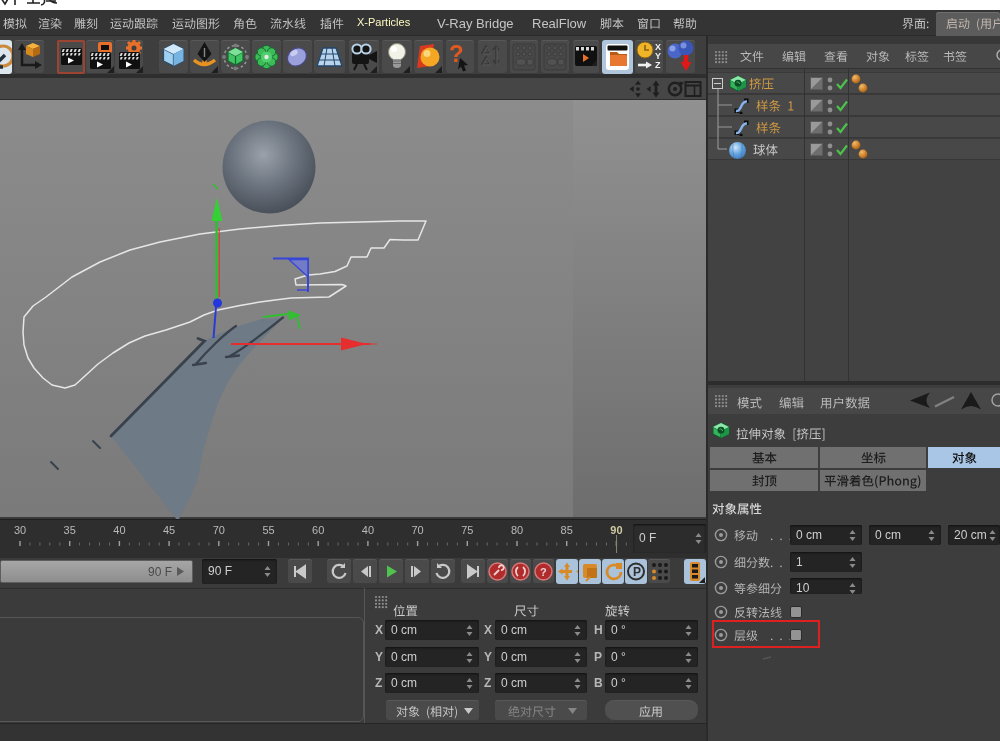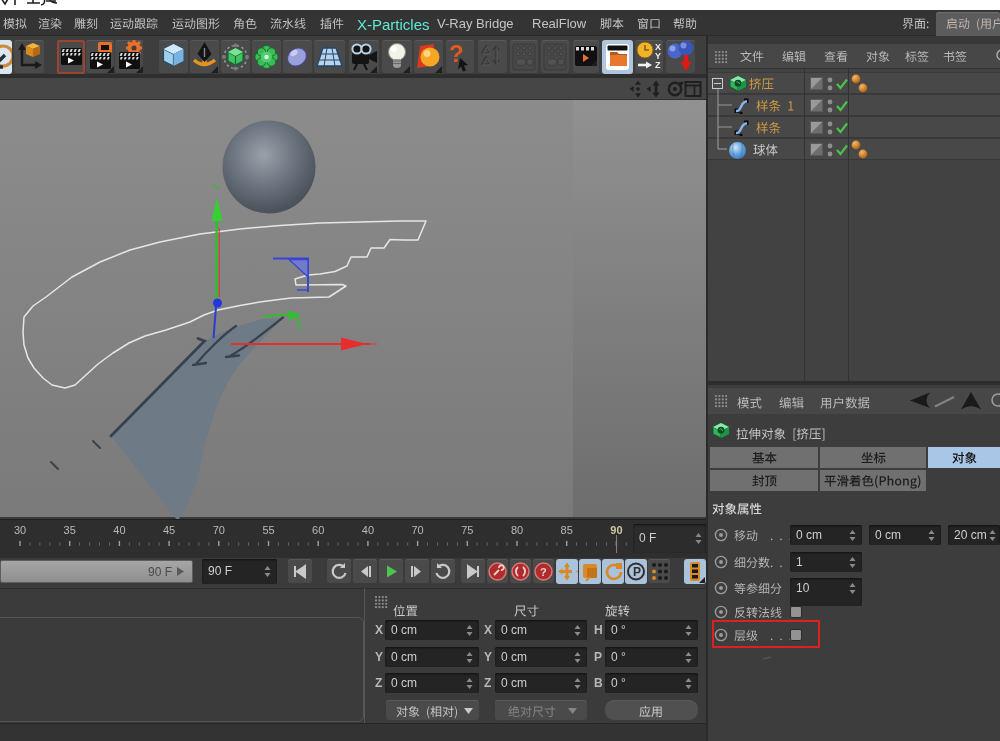--- a/index.html
+++ b/index.html
@@ -37,21 +37,21 @@
     </svg>
 <svg style="position:absolute;left:233px;top:15.5px;overflow:visible" width="26" height="16">
       <path transform="translate(0,12.0)" d="M3.2 -6.5H5.8V-5.0H3.2ZM3.2 -7.3H3.2C3.5 -7.7 3.9 -8.1 4.2 -8.5H7.5C7.3 -8.1 6.9 -7.7 6.6 -7.3ZM9.6 -6.5V-5.0H6.7V-6.5ZM4.0 -10.1C3.4 -8.9 2.3 -7.4 0.7 -6.3C0.9 -6.2 1.2 -5.9 1.3 -5.7C1.7 -5.9 2.0 -6.2 2.3 -6.4V-4.3C2.3 -2.8 2.1 -0.9 0.8 0.4C1.0 0.5 1.3 0.9 1.5 1.1C2.3 0.3 2.7 -0.8 3.0 -1.8H5.8V0.7H6.7V-1.8H9.6V-0.2C9.6 -0.0 9.5 0.0 9.3 0.0C9.1 0.0 8.4 0.1 7.6 0.0C7.8 0.3 7.9 0.7 8.0 0.9C8.9 0.9 9.6 0.9 10.0 0.8C10.4 0.6 10.5 0.3 10.5 -0.2V-7.3H7.6C8.1 -7.8 8.5 -8.4 8.8 -8.9L8.2 -9.3L8.1 -9.3H4.7L5.0 -9.9ZM3.2 -4.2H5.8V-2.6H3.1C3.2 -3.2 3.2 -3.7 3.2 -4.2ZM9.6 -4.2V-2.6H6.7V-4.2Z M17.7 -5.9V-3.8H14.9V-5.9ZM18.6 -5.9H21.4V-3.8H18.6ZM19.2 -8.2C18.8 -7.7 18.4 -7.2 17.9 -6.8H14.7C15.2 -7.2 15.6 -7.7 16.0 -8.2ZM16.2 -10.1C15.4 -8.5 13.9 -7.0 12.5 -6.1C12.6 -5.9 12.9 -5.5 13.0 -5.3C13.3 -5.5 13.7 -5.8 14.0 -6.1V-1.0C14.0 0.4 14.6 0.8 16.5 0.8C17.0 0.8 20.7 0.8 21.2 0.8C23.0 0.8 23.3 0.2 23.6 -1.7C23.3 -1.7 22.9 -1.8 22.7 -2.0C22.5 -0.4 22.4 -0.1 21.2 -0.1C20.4 -0.1 17.1 -0.1 16.5 -0.1C15.2 -0.1 14.9 -0.2 14.9 -1.0V-3.0H21.4V-2.4H22.3V-6.8H19.0C19.6 -7.3 20.1 -8.0 20.5 -8.7L20.0 -9.1L19.8 -9.0H16.6C16.8 -9.3 16.9 -9.6 17.1 -9.8Z" fill="#c5c5c5"></path>
     </svg>
 <svg style="position:absolute;left:270px;top:15.5px;overflow:visible" width="38" height="16">
       <path transform="translate(0,12.0)" d="M6.9 -4.3V0.4H7.7V-4.3ZM4.8 -4.3V-3.1C4.8 -2.0 4.6 -0.7 3.2 0.3C3.4 0.5 3.7 0.7 3.8 0.9C5.4 -0.2 5.6 -1.8 5.6 -3.1V-4.3ZM9.1 -4.3V-0.5C9.1 0.2 9.1 0.4 9.3 0.6C9.5 0.7 9.7 0.8 10.0 0.8C10.1 0.8 10.4 0.8 10.5 0.8C10.8 0.8 11.0 0.7 11.1 0.6C11.3 0.5 11.4 0.4 11.4 0.2C11.5 -0.1 11.5 -0.7 11.6 -1.2C11.4 -1.3 11.1 -1.4 10.9 -1.6C10.9 -1.0 10.9 -0.6 10.9 -0.3C10.9 -0.2 10.8 -0.1 10.8 -0.0C10.7 0.0 10.6 0.0 10.5 0.0C10.4 0.0 10.2 0.0 10.2 0.0C10.1 0.0 10.0 0.0 10.0 -0.0C9.9 -0.1 9.9 -0.2 9.9 -0.4V-4.3ZM1.0 -9.3C1.7 -8.9 2.6 -8.2 3.1 -7.7L3.6 -8.4C3.2 -8.9 2.3 -9.5 1.5 -9.9ZM0.5 -6.0C1.2 -5.6 2.2 -5.1 2.7 -4.7L3.2 -5.4C2.7 -5.8 1.7 -6.3 1.0 -6.6ZM0.8 0.2 1.5 0.8C2.2 -0.3 3.1 -1.8 3.7 -3.1L3.1 -3.7C2.4 -2.3 1.4 -0.7 0.8 0.2ZM6.7 -9.9C6.9 -9.5 7.1 -9.0 7.2 -8.5H3.8V-7.7H6.2C5.7 -7.1 5.0 -6.2 4.8 -6.0C4.5 -5.8 4.2 -5.7 4.0 -5.7C4.0 -5.4 4.2 -5.0 4.2 -4.8C4.5 -4.9 5.1 -5.0 10.0 -5.3C10.3 -5.0 10.5 -4.7 10.6 -4.4L11.4 -4.9C10.9 -5.6 10.0 -6.7 9.2 -7.5L8.6 -7.1C8.9 -6.8 9.2 -6.4 9.5 -6.0L5.7 -5.8C6.2 -6.4 6.7 -7.1 7.2 -7.7H11.3V-8.5H8.2C8.0 -9.0 7.8 -9.6 7.5 -10.1Z M12.9 -7.0V-6.1H15.8C15.2 -3.7 14.0 -1.9 12.5 -0.9C12.7 -0.8 13.0 -0.4 13.2 -0.2C14.9 -1.4 16.3 -3.7 16.9 -6.8L16.3 -7.0L16.1 -7.0ZM21.8 -7.8C21.2 -7.0 20.3 -5.9 19.5 -5.2C19.1 -5.8 18.8 -6.5 18.5 -7.2V-10.1H17.5V-0.3C17.5 -0.1 17.5 -0.0 17.3 0.0C17.1 0.0 16.5 0.0 15.8 -0.0C15.9 0.3 16.1 0.7 16.1 1.0C17.0 1.0 17.6 0.9 18.0 0.8C18.4 0.6 18.5 0.3 18.5 -0.3V-5.3C19.6 -3.2 21.2 -1.3 23.0 -0.3C23.2 -0.6 23.5 -0.9 23.7 -1.1C22.2 -1.8 20.9 -3.0 19.9 -4.5C20.8 -5.2 21.8 -6.3 22.6 -7.2Z M24.6 -0.6 24.8 0.2C25.9 -0.1 27.4 -0.6 28.8 -1.0L28.6 -1.7C27.2 -1.3 25.6 -0.9 24.6 -0.6ZM32.4 -9.4C33.0 -9.1 33.8 -8.6 34.2 -8.3L34.7 -8.8C34.3 -9.2 33.6 -9.6 33.0 -9.9ZM24.9 -5.1C25.0 -5.2 25.3 -5.2 26.8 -5.4C26.3 -4.6 25.8 -4.0 25.6 -3.8C25.2 -3.4 24.9 -3.1 24.6 -3.0C24.8 -2.8 24.9 -2.4 24.9 -2.2C25.2 -2.3 25.6 -2.4 28.6 -3.1C28.6 -3.2 28.6 -3.6 28.6 -3.8L26.2 -3.4C27.1 -4.5 28.0 -5.8 28.8 -7.1L28.1 -7.6C27.8 -7.1 27.6 -6.7 27.3 -6.2L25.8 -6.1C26.5 -7.1 27.2 -8.4 27.7 -9.6L26.9 -10.0C26.4 -8.6 25.5 -7.1 25.2 -6.7C25.0 -6.3 24.8 -6.0 24.6 -5.9C24.7 -5.7 24.8 -5.3 24.9 -5.1ZM34.6 -4.2C34.2 -3.4 33.5 -2.7 32.7 -2.1C32.5 -2.8 32.4 -3.5 32.3 -4.4L35.3 -5.0L35.2 -5.8L32.1 -5.2C32.1 -5.7 32.0 -6.2 32.0 -6.8L35.0 -7.2L34.8 -8.0L31.9 -7.6C31.9 -8.4 31.9 -9.2 31.9 -10.1H31.0C31.0 -9.2 31.0 -8.3 31.1 -7.5L29.2 -7.2L29.3 -6.4L31.1 -6.7C31.2 -6.1 31.2 -5.6 31.3 -5.1L29.0 -4.6L29.1 -3.8L31.4 -4.2C31.5 -3.2 31.7 -2.3 32.0 -1.6C31.0 -0.9 29.8 -0.4 28.6 0.0C28.8 0.2 29.0 0.5 29.1 0.7C30.3 0.3 31.3 -0.2 32.3 -0.8C32.8 0.3 33.4 0.9 34.3 0.9C35.1 0.9 35.4 0.5 35.6 -0.8C35.4 -0.9 35.1 -1.1 34.9 -1.3C34.8 -0.2 34.7 0.0 34.4 0.0C33.9 0.0 33.4 -0.4 33.0 -1.3C34.0 -2.0 34.8 -2.9 35.4 -3.8Z" fill="#c5c5c5"></path>
     </svg>
 <svg style="position:absolute;left:320px;top:15.5px;overflow:visible" width="26" height="16">
       <path transform="translate(0,12.0)" d="M8.8 -2.9V-2.1H10.2V-0.5H8.3V-6.4H11.4V-7.2H8.3V-8.8C9.2 -8.9 10.1 -9.1 10.8 -9.3L10.3 -10.0C9.0 -9.6 6.7 -9.3 4.8 -9.2C4.9 -9.0 5.0 -8.7 5.1 -8.5C5.8 -8.5 6.7 -8.6 7.5 -8.7V-7.2H4.4V-6.4H7.5V-0.5H5.5V-2.1H7.0V-2.9H5.5V-4.4C6.0 -4.5 6.6 -4.7 7.0 -4.9L6.6 -5.6C6.1 -5.4 5.4 -5.1 4.7 -4.9V0.9H5.5V0.4H10.2V1.0H11.0V-5.2H8.8V-4.4H10.2V-2.9ZM1.9 -10.1V-7.7H0.6V-6.8H1.9V-4.1L0.4 -3.7L0.7 -2.8L1.9 -3.2V-0.1C1.9 0.0 1.9 0.1 1.8 0.1C1.6 0.1 1.3 0.1 0.9 0.1C1.0 0.3 1.1 0.7 1.1 0.9C1.8 0.9 2.2 0.9 2.4 0.7C2.7 0.6 2.8 0.4 2.8 -0.1V-3.5L4.1 -3.9L4.0 -4.7L2.8 -4.3V-6.8H3.9V-7.7H2.8V-10.1Z M15.8 -4.1V-3.2H19.2V1.0H20.1V-3.2H23.4V-4.1H20.1V-6.7H22.9V-7.6H20.1V-9.9H19.2V-7.6H17.6C17.8 -8.2 17.9 -8.7 18.0 -9.3L17.2 -9.5C16.9 -7.9 16.4 -6.4 15.7 -5.4C15.9 -5.3 16.3 -5.0 16.5 -4.9C16.8 -5.4 17.1 -6.0 17.4 -6.7H19.2V-4.1ZM15.2 -10.0C14.6 -8.2 13.5 -6.4 12.4 -5.2C12.5 -5.0 12.8 -4.6 12.9 -4.4C13.3 -4.8 13.6 -5.2 14.0 -5.8V0.9H14.9V-7.2C15.3 -8.0 15.7 -8.9 16.1 -9.8Z" fill="#c5c5c5"></path>
     </svg>
-<div style="position:absolute;left:357px;top:16px;font-size:15px;color:#5eead4;font-weight:400;white-space:nowrap;">X-Particles</div>
+<div style="position:absolute;left:357px;top:16px;font-size:11px;color:#fef9c3;font-weight:400;white-space:nowrap;">X-Particles</div>
 <div style="position:absolute;left:437px;top:16px;font-size:13px;color:#c5c5c5;font-weight:400;white-space:nowrap;">V-Ray Bridge</div>
 <div style="position:absolute;left:532px;top:16px;font-size:13px;color:#c5c5c5;font-weight:400;white-space:nowrap;">RealFlow</div>
 <svg style="position:absolute;left:600px;top:15.5px;overflow:visible" width="26" height="16">
       <path transform="translate(0,12.0)" d="M1.0 -9.6V-5.3C1.0 -3.6 1.0 -1.1 0.3 0.6C0.5 0.6 0.9 0.8 1.0 0.9C1.4 -0.2 1.6 -1.7 1.7 -3.1H3.1V-0.1C3.1 0.0 3.1 0.1 3.0 0.1C2.8 0.1 2.5 0.1 2.0 0.1C2.1 0.3 2.2 0.7 2.2 0.9C2.9 0.9 3.3 0.8 3.5 0.7C3.8 0.6 3.9 0.3 3.9 -0.1V-9.6ZM1.8 -8.8H3.1V-6.8H1.8ZM1.8 -6.0H3.1V-4.0H1.7L1.8 -5.3ZM8.3 -9.4V1.0H9.1V-8.5H10.4V-2.1C10.4 -1.9 10.4 -1.9 10.2 -1.9C10.1 -1.9 9.8 -1.9 9.3 -1.9C9.5 -1.7 9.6 -1.3 9.6 -1.1C10.2 -1.1 10.6 -1.1 10.8 -1.2C11.1 -1.4 11.2 -1.6 11.2 -2.0V-9.4ZM4.5 -0.3 4.5 -0.3C4.7 -0.4 5.1 -0.5 7.2 -0.9C7.2 -0.6 7.3 -0.4 7.3 -0.2L8.0 -0.4C7.9 -1.2 7.5 -2.6 7.1 -3.6L6.5 -3.4C6.7 -2.9 6.9 -2.2 7.0 -1.6L5.3 -1.3C5.7 -2.2 6.0 -3.4 6.3 -4.5H7.9V-5.4H6.5V-7.2H7.7V-8.1H6.5V-10.0H5.7V-8.1H4.5V-7.2H5.7V-5.4H4.2V-4.5H5.5C5.2 -3.3 4.8 -2.1 4.7 -1.8C4.5 -1.4 4.4 -1.1 4.2 -1.1C4.3 -0.9 4.5 -0.5 4.5 -0.3Z M17.5 -10.1V-7.5H12.8V-6.6H16.4C15.5 -4.6 14.0 -2.7 12.4 -1.7C12.7 -1.5 13.0 -1.2 13.1 -0.9C14.8 -2.1 16.4 -4.3 17.3 -6.6H17.5V-2.2H14.7V-1.3H17.5V1.0H18.5V-1.3H21.3V-2.2H18.5V-6.6H18.6C19.5 -4.3 21.1 -2.1 22.9 -1.0C23.0 -1.2 23.4 -1.6 23.6 -1.8C21.9 -2.7 20.4 -4.6 19.5 -6.6H23.2V-7.5H18.5V-10.1Z" fill="#c5c5c5"></path>
     </svg>
 <svg style="position:absolute;left:637px;top:15.5px;overflow:visible" width="26" height="16">
       <path transform="translate(0,12.0)" d="M4.5 -8.1C3.5 -7.3 2.2 -6.7 1.0 -6.4L1.5 -5.7C2.8 -6.1 4.1 -6.8 5.1 -7.6ZM6.9 -7.6C8.1 -7.0 9.7 -6.2 10.5 -5.6L11.1 -6.2C10.2 -6.8 8.7 -7.6 7.5 -8.1ZM5.2 -6.9C5.0 -6.5 4.7 -6.0 4.4 -5.7H2.0V1.0H2.9V0.5H9.2V0.9H10.2V-5.7H5.4C5.6 -6.0 5.9 -6.3 6.1 -6.7ZM2.9 -0.2V-5.0H9.2V-0.2ZM4.4 -2.6C4.9 -2.4 5.4 -2.2 5.9 -1.9C5.1 -1.5 4.2 -1.2 3.3 -1.0C3.5 -0.8 3.6 -0.6 3.7 -0.4C4.7 -0.6 5.7 -1.0 6.6 -1.6C7.2 -1.2 7.7 -0.9 8.1 -0.6L8.6 -1.1C8.2 -1.4 7.7 -1.7 7.1 -2.0C7.7 -2.5 8.1 -3.1 8.5 -3.8L8.0 -4.0L7.8 -4.0H5.1C5.2 -4.2 5.4 -4.4 5.4 -4.6L4.7 -4.7C4.5 -4.2 4.0 -3.5 3.3 -2.9C3.5 -2.8 3.7 -2.6 3.8 -2.5C4.2 -2.8 4.5 -3.1 4.7 -3.4H7.5C7.2 -3.0 6.9 -2.7 6.5 -2.4C5.9 -2.6 5.4 -2.9 4.8 -3.1ZM5.1 -9.9C5.3 -9.7 5.4 -9.3 5.5 -9.1H0.9V-7.2H1.8V-8.3H10.1V-7.2H11.1V-9.1H6.6C6.5 -9.4 6.2 -9.8 6.0 -10.1Z M13.5 -8.8V0.7H14.5V-0.4H21.6V0.6H22.5V-8.8ZM14.5 -1.3V-7.9H21.6V-1.3Z" fill="#c5c5c5"></path>
     </svg>
 <svg style="position:absolute;left:673px;top:15.5px;overflow:visible" width="26" height="16">
       <path transform="translate(0,12.0)" d="M3.3 -10.1V-9.1H0.8V-8.4H3.3V-7.5H1.0V-6.8H3.3V-6.5C3.3 -6.3 3.3 -6.1 3.2 -5.9H0.6V-5.1H2.8C2.5 -4.6 1.8 -4.1 0.8 -3.7C1.0 -3.6 1.3 -3.3 1.5 -3.1C2.8 -3.6 3.5 -4.4 3.9 -5.1H6.5V-5.9H4.1C4.2 -6.1 4.2 -6.3 4.2 -6.5V-6.8H6.2V-7.5H4.2V-8.4H6.4V-9.1H4.2V-10.1ZM7.0 -9.6V-3.6H7.9V-8.8H9.9C9.6 -8.3 9.2 -7.7 8.8 -7.2C9.9 -6.6 10.3 -6.0 10.3 -5.6C10.3 -5.3 10.2 -5.2 10.0 -5.1C9.8 -5.0 9.6 -5.0 9.5 -5.0C9.1 -5.0 8.7 -5.0 8.2 -5.0C8.3 -4.8 8.4 -4.5 8.4 -4.3C8.9 -4.2 9.4 -4.2 9.8 -4.3C10.1 -4.3 10.4 -4.4 10.6 -4.5C11.0 -4.7 11.2 -5.0 11.1 -5.5C11.1 -6.1 10.8 -6.6 9.8 -7.3C10.3 -7.9 10.8 -8.6 11.3 -9.2L10.6 -9.6L10.5 -9.6ZM1.8 -3.1V0.3H2.7V-2.3H5.5V0.9H6.4V-2.3H9.5V-0.7C9.5 -0.5 9.4 -0.5 9.2 -0.5C9.0 -0.5 8.3 -0.5 7.5 -0.5C7.7 -0.3 7.8 0.0 7.9 0.3C8.9 0.3 9.5 0.3 9.9 0.2C10.3 0.0 10.4 -0.2 10.4 -0.7V-3.1H6.4V-4.1H5.5V-3.1Z M19.6 -10.1C19.6 -9.2 19.6 -8.2 19.6 -7.4H17.6V-6.5H19.5C19.4 -3.6 18.8 -1.1 16.5 0.3C16.7 0.5 17.0 0.8 17.1 1.0C19.6 -0.6 20.2 -3.3 20.4 -6.5H22.3C22.2 -2.1 22.0 -0.5 21.7 -0.1C21.6 0.0 21.5 0.0 21.3 0.0C21.0 0.0 20.4 0.0 19.7 -0.0C19.9 0.2 20.0 0.6 20.0 0.9C20.6 0.9 21.3 0.9 21.6 0.9C22.0 0.8 22.3 0.7 22.5 0.4C22.9 -0.1 23.0 -1.8 23.1 -6.9C23.1 -7.0 23.1 -7.4 23.1 -7.4H20.4C20.5 -8.2 20.5 -9.2 20.5 -10.1ZM12.4 -1.1 12.6 -0.2C14.0 -0.6 16.0 -1.0 17.9 -1.5L17.9 -2.3L17.2 -2.1V-9.5H13.3V-1.3ZM14.1 -1.5V-3.5H16.3V-1.9ZM14.1 -6.1H16.3V-4.3H14.1ZM14.1 -6.9V-8.7H16.3V-6.9Z" fill="#c5c5c5"></path>
@@ -919,21 +919,21 @@
         <path d="M3.5,0 l3,4 h-6 z M3.5,11 l3,-4 h-6 z" fill="#8a8a8a"></path>
       </svg>
     </div>
 <svg style="position:absolute;left:714px;top:581px" width="15" height="15" viewBox="0 0 15 15">
       <circle cx="7" cy="7" r="5.6" fill="none" stroke="#9a9a9a" stroke-width="1.4"></circle>
       <circle cx="7" cy="7" r="2" fill="#9a9a9a"></circle>
     </svg>
 <svg style="position:absolute;left:734px;top:580.5px;overflow:visible" width="50" height="16">
       <path transform="translate(0,12.0)" d="M6.9 -10.1C6.6 -9.1 5.9 -8.2 5.2 -7.5L5.5 -7.3V-6.5H1.8V-5.7H5.5V-4.7H0.6V-3.9H8.0V-2.8H1.0V-2.0H8.0V-0.1C8.0 0.0 7.9 0.1 7.7 0.1C7.5 0.1 6.8 0.1 6.0 0.1C6.1 0.3 6.3 0.7 6.3 0.9C7.3 0.9 8.0 0.9 8.4 0.8C8.8 0.7 8.9 0.4 8.9 -0.1V-2.0H11.1V-2.8H8.9V-3.9H11.5V-4.7H6.4V-5.7H10.3V-6.5H6.4V-7.3H6.3C6.5 -7.6 6.8 -7.9 7.0 -8.3H7.8C8.2 -7.8 8.5 -7.3 8.7 -6.9L9.4 -7.2C9.3 -7.5 9.1 -7.9 8.8 -8.3H11.3V-9.1H7.4C7.6 -9.3 7.7 -9.6 7.8 -9.9ZM2.7 -1.5C3.5 -1.0 4.3 -0.2 4.7 0.3L5.4 -0.2C5.0 -0.8 4.1 -1.5 3.3 -2.0ZM2.2 -10.1C1.8 -9.1 1.2 -8.0 0.4 -7.3C0.6 -7.2 1.0 -7.0 1.2 -6.8C1.5 -7.2 1.9 -7.7 2.3 -8.3H2.8C3.0 -7.8 3.2 -7.3 3.3 -6.9L4.1 -7.2C4.0 -7.5 3.9 -7.9 3.7 -8.3H5.9V-9.1H2.7C2.8 -9.3 3.0 -9.6 3.1 -9.9Z M18.6 -4.8C17.8 -4.2 16.2 -3.7 15.0 -3.4C15.3 -3.2 15.5 -3.0 15.6 -2.8C16.8 -3.1 18.4 -3.7 19.3 -4.4ZM19.6 -3.4C18.6 -2.6 16.6 -2.0 14.9 -1.7C15.0 -1.5 15.3 -1.2 15.4 -1.0C17.2 -1.4 19.2 -2.1 20.4 -3.0ZM21.1 -2.1C19.8 -0.8 17.1 -0.1 14.1 0.2C14.3 0.4 14.5 0.7 14.6 1.0C17.6 0.6 20.4 -0.2 21.9 -1.7ZM14.1 -7.1C14.4 -7.2 14.8 -7.2 16.8 -7.3C16.7 -6.9 16.5 -6.6 16.3 -6.2H12.6V-5.4H15.7C14.8 -4.4 13.7 -3.6 12.5 -3.0C12.7 -2.9 13.0 -2.5 13.2 -2.3C14.6 -3.0 15.9 -4.1 16.8 -5.4H19.3C20.2 -4.1 21.6 -3.0 23.0 -2.4C23.1 -2.6 23.4 -3.0 23.6 -3.1C22.4 -3.6 21.1 -4.4 20.3 -5.4H23.4V-6.2H17.3C17.5 -6.6 17.7 -7.0 17.9 -7.4L21.2 -7.5C21.5 -7.3 21.8 -7.0 22.0 -6.8L22.7 -7.3C22.1 -8.0 20.7 -9.0 19.6 -9.7L18.9 -9.3C19.4 -9.0 19.9 -8.6 20.4 -8.2L15.7 -8.1C16.5 -8.5 17.3 -9.1 18.0 -9.7L17.2 -10.1C16.3 -9.3 15.1 -8.5 14.7 -8.3C14.4 -8.1 14.1 -8.0 13.9 -8.0C14.0 -7.7 14.1 -7.3 14.1 -7.1Z M24.4 -0.6 24.6 0.3C25.8 0.0 27.4 -0.3 28.9 -0.6L28.9 -1.4C27.2 -1.1 25.6 -0.8 24.4 -0.6ZM24.7 -5.1C24.9 -5.2 25.2 -5.2 26.9 -5.4C26.3 -4.7 25.7 -4.0 25.5 -3.8C25.1 -3.4 24.7 -3.1 24.5 -3.0C24.6 -2.8 24.7 -2.4 24.8 -2.2C25.0 -2.4 25.5 -2.4 28.9 -3.0C28.9 -3.2 28.8 -3.5 28.8 -3.8L26.1 -3.4C27.2 -4.4 28.2 -5.6 29.1 -6.9L28.3 -7.4C28.1 -7.0 27.8 -6.6 27.5 -6.3L25.7 -6.1C26.5 -7.1 27.3 -8.4 27.9 -9.8L27.0 -10.1C26.4 -8.7 25.5 -7.1 25.1 -6.7C24.8 -6.3 24.6 -6.0 24.4 -6.0C24.5 -5.7 24.6 -5.3 24.7 -5.1ZM31.8 -0.8H30.0V-4.2H31.8ZM32.6 -0.8V-4.2H34.3V-0.8ZM29.2 -9.5V0.8H30.0V0.0H34.3V0.7H35.2V-9.5ZM31.8 -5.1H30.0V-8.6H31.8ZM32.6 -5.1V-8.6H34.3V-5.1Z M44.1 -9.9 43.2 -9.5C44.1 -7.8 45.5 -5.8 46.8 -4.7C47.0 -5.0 47.3 -5.3 47.5 -5.5C46.3 -6.4 44.8 -8.2 44.1 -9.9ZM39.9 -9.8C39.2 -8.0 38.0 -6.3 36.5 -5.3C36.7 -5.1 37.1 -4.8 37.3 -4.6C37.6 -4.9 37.9 -5.2 38.2 -5.5V-4.7H40.6C40.3 -2.6 39.6 -0.7 36.8 0.2C37.0 0.4 37.2 0.8 37.3 1.0C40.4 -0.1 41.2 -2.3 41.5 -4.7H44.8C44.6 -1.7 44.5 -0.5 44.2 -0.2C44.0 -0.0 43.9 -0.0 43.6 -0.0C43.4 -0.0 42.6 -0.0 41.8 -0.1C42.0 0.2 42.1 0.5 42.1 0.8C42.9 0.9 43.6 0.9 44.0 0.8C44.4 0.8 44.7 0.7 45.0 0.4C45.4 -0.1 45.6 -1.4 45.7 -5.1C45.7 -5.2 45.7 -5.5 45.7 -5.5H38.3C39.3 -6.6 40.2 -8.0 40.8 -9.6Z" fill="#b8b8b8"></path>
     </svg>
-<div class="fld" style="left:790px;top:578px;width:72px;height:28px;line-height:20px">10</div>
+<div class="fld" style="left:790px;top:578px;width:72px;height:16px;line-height:20px">10</div>
 <div style="position:absolute;left:848px;top:578px;width:12px;height:20px">
       <svg width="7" height="11" viewBox="0 0 7 11" style="position:absolute;right:4px;top:50%;margin-top:-5.5px">
         <path d="M3.5,0 l3,4 h-6 z M3.5,11 l3,-4 h-6 z" fill="#8a8a8a"></path>
       </svg>
     </div>
 <svg style="position:absolute;left:714px;top:605px" width="15" height="15" viewBox="0 0 15 15">
       <circle cx="7" cy="7" r="5.6" fill="none" stroke="#9a9a9a" stroke-width="1.4"></circle>
       <circle cx="7" cy="7" r="2" fill="#9a9a9a"></circle>
     </svg>
 <svg style="position:absolute;left:734px;top:604.5px;overflow:visible" width="50" height="16">

